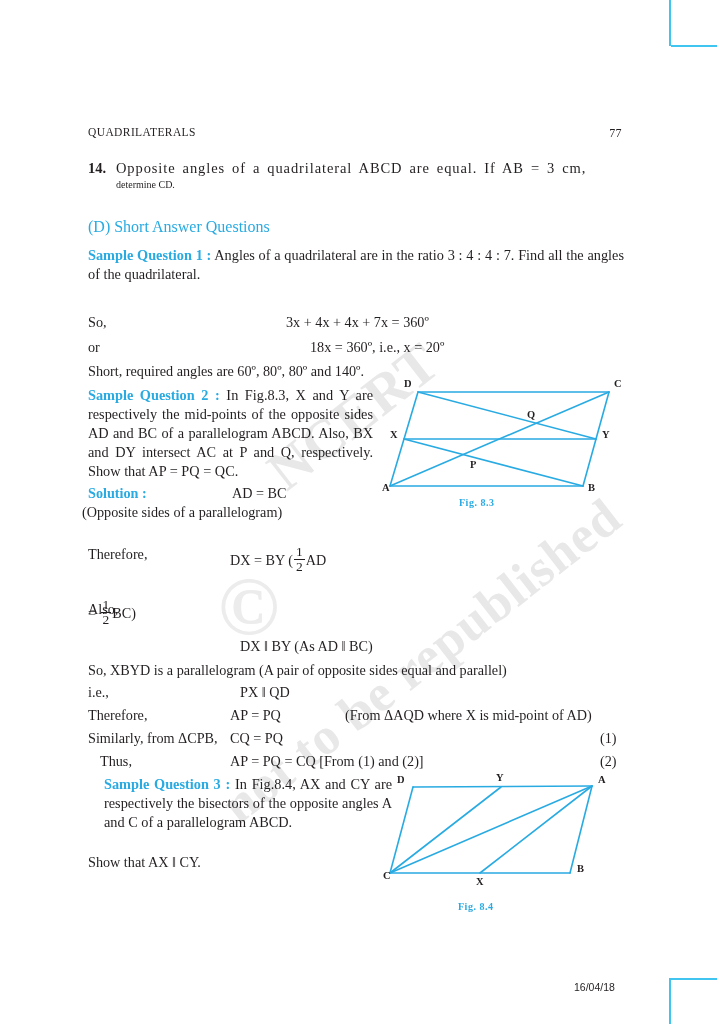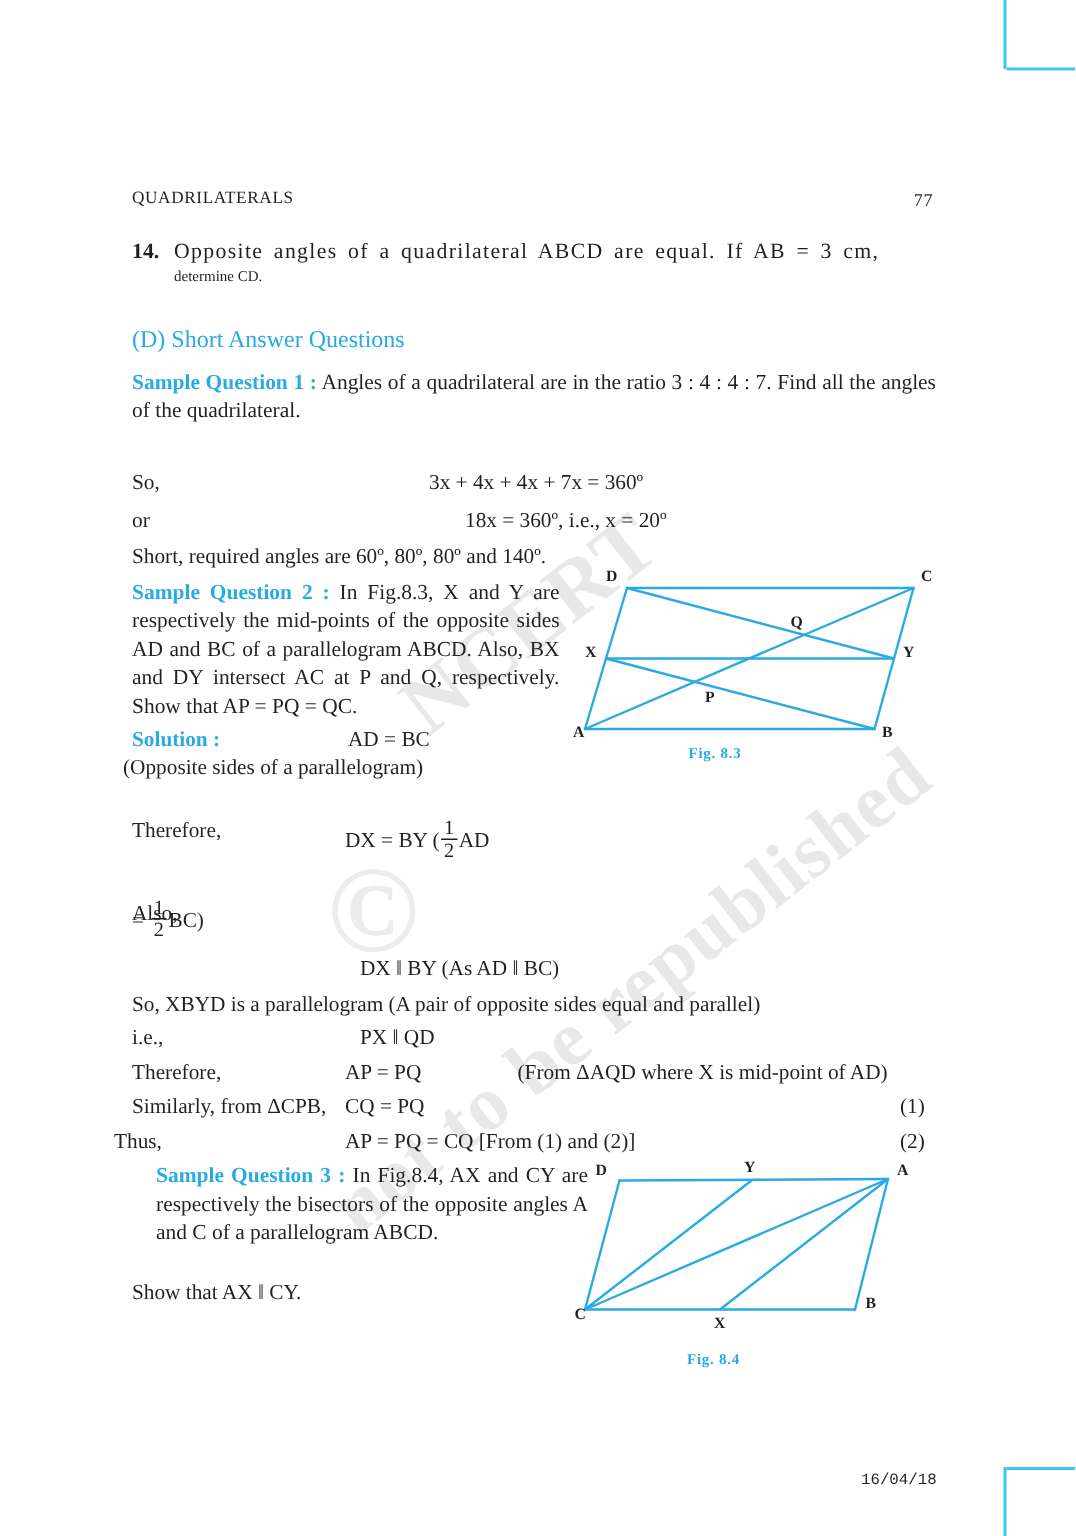--- a/index.html
+++ b/index.html
@@ -146,21 +146,21 @@
     line-height: 1.02;
     font-size: 13.5px;
     margin: 0 1px;
   }
   .fraction .n { display: block; padding: 0 2px; }
   .fraction .d { display: block; border-top: 1px solid #231f20; padding: 0 2px; }
 
   .footer-date {
     position: absolute;
     left: 574px; top: 981px;
-    font-family: Liberation Mono, monospace;
+    font-family: Liberation Sans, sans-serif;
     font-size: 10.5px;
     color: #231f20;
     z-index: 2;
   }
 </style>
 </head>
 <body>
 
 <div id="page">
 
@@ -261,21 +261,21 @@
   <div class="txt" style="left:240px; top:683px;">PX ǁ   QD</div>
 
   <div class="txt" style="left:88px; top:706px;">Therefore,</div>
   <div class="txt" style="left:230px; top:706px;">AP =   PQ</div>
   <div class="txt" style="left:345px; top:706px;">(From ΔAQD where X is mid-point of AD)</div>
 
   <div class="txt" style="left:88px; top:729px;text-align:right;">Similarly, from ΔCPB,</div>
   <div class="txt" style="left:230px; top:729px;">CQ =   PQ</div>
   <div class="txt" style="left:600px; top:729px;">(1)</div>
 
-  <div class="txt" style="left:76px; top:752px;">Thus,</div>
+  <div class="txt" style="left:100px; top:752px;">Thus,</div>
   <div class="txt" style="left:230px; top:752px;">AP =   PQ = CQ [From (1) and (2)]</div>
   <div class="txt" style="left:600px; top:752px;">(2)</div>
 
   <div class="para" style="left:104px; top:775px; width:288px;">
     <span class="cyan bold">Sample Question 3 :</span><span> In Fig.8.4, AX and CY are respectively the bisectors of the opposite angles A and C of a parallelogram ABCD.</span>
   </div>
   <div class="txt" style="left:88px; top:853px;">Show that AX ǁ CY.</div>
 
   <div class="fig" style="left:383px; top:773px; width:235px; height:115px;">
     <svg width="235" height="115" viewBox="0 0 235 115">

